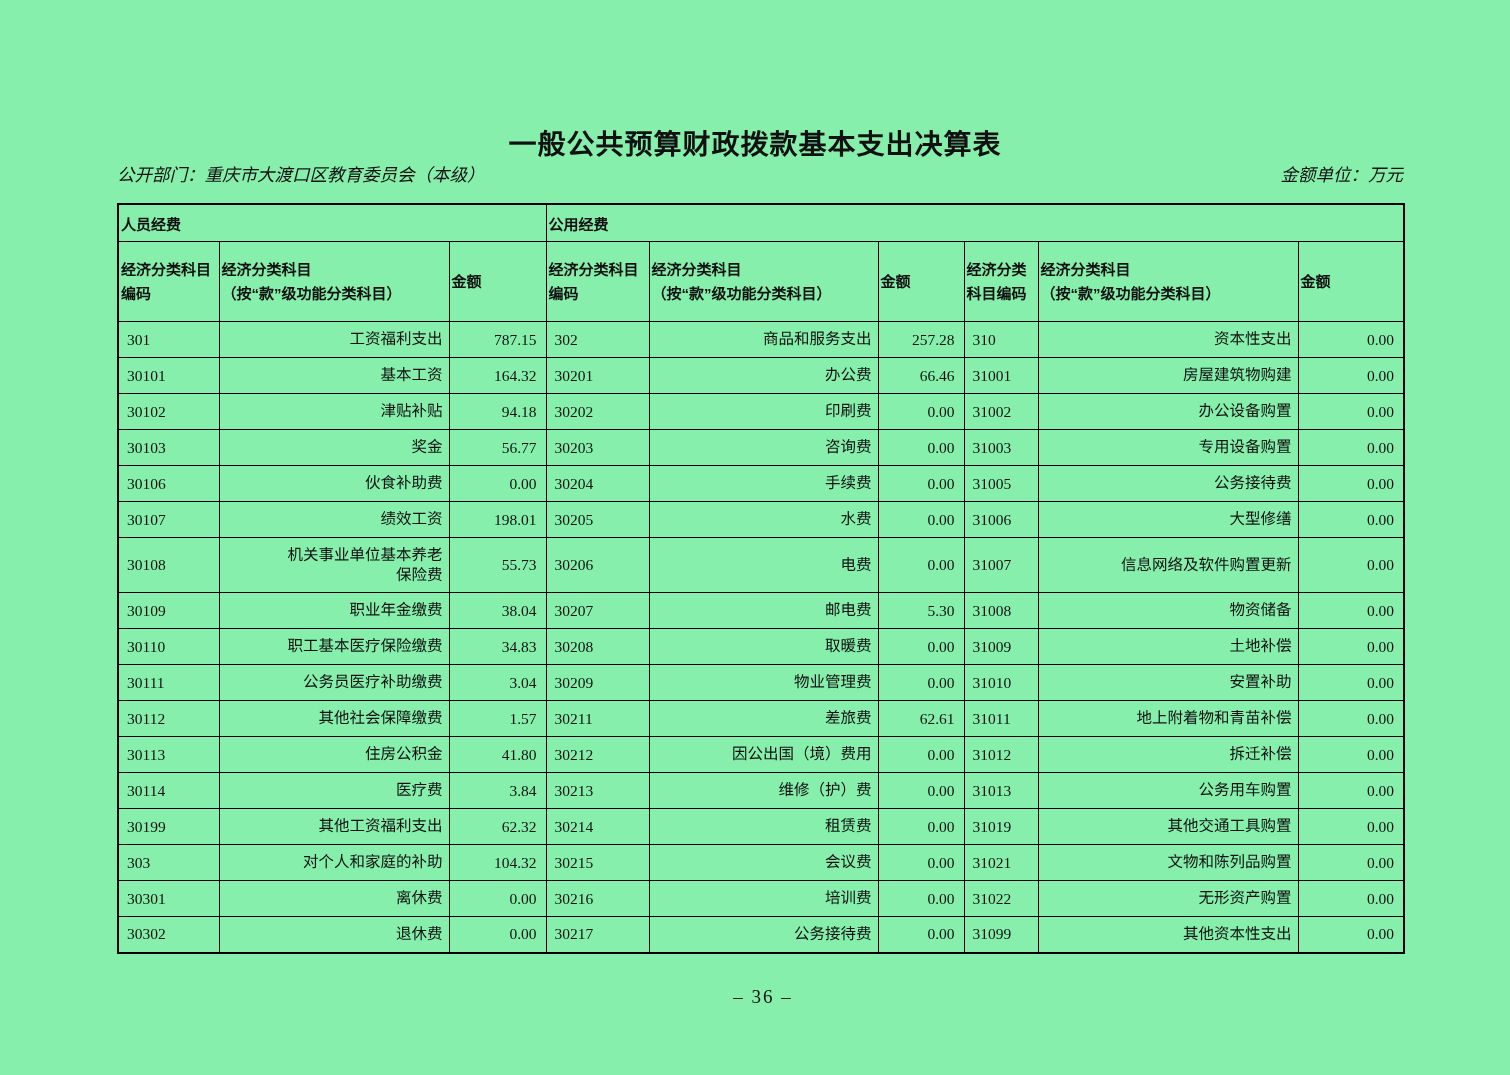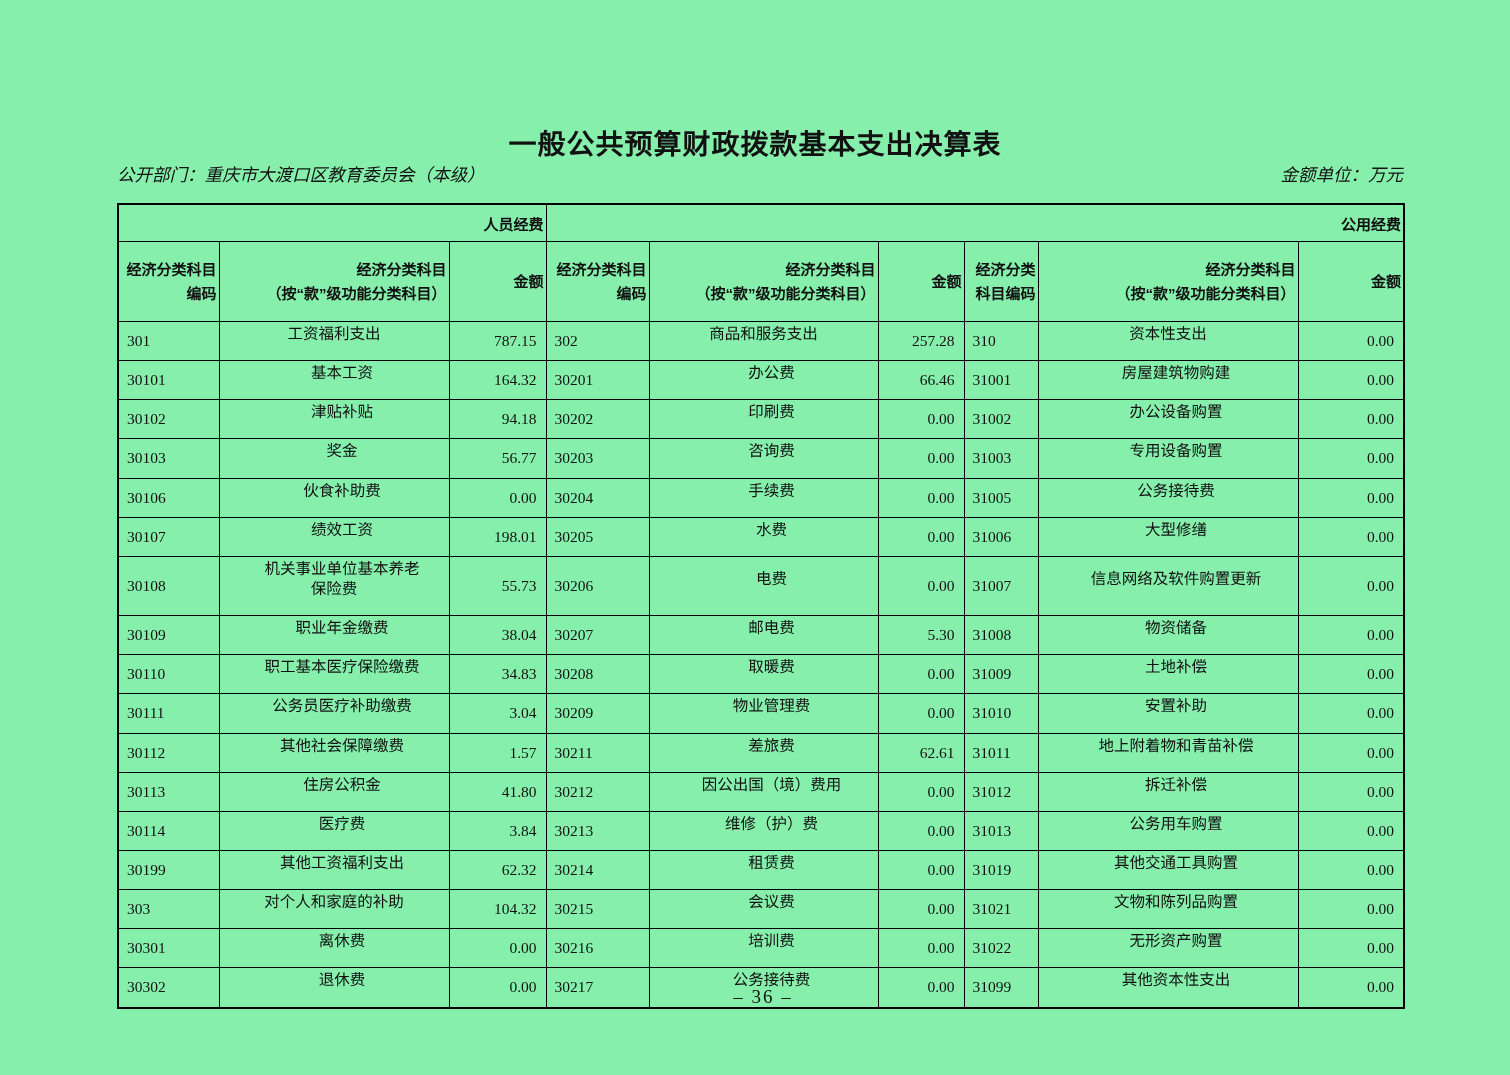--- a/index.html
+++ b/index.html
@@ -51,38 +51,38 @@
     border: 2px solid #000;
   }
   table.budget th, table.budget td {
     border: 1px solid #000;
     overflow: hidden;
     vertical-align: middle;
   }
   table.budget thead th {
     font-family: "Liberation Sans", "DejaVu Sans", sans-serif;
     font-weight: bold;
-    text-align: right;
+    text-align: left;
     font-size: 15px;
     padding: 2px 2px;
   }
   tr.group-row th { height: 32px; font-size: 16px; }
   tr.colhead-row th { height: 75px; line-height: 1.55; }
   th.code-th { padding: 0 14px; }
   th.code-th-narrow { padding: 0 9px; }
   tbody tr { height: 36px; }
   tbody tr.tall { height: 55px; }
   td.code-cell {
     text-align: left;
     padding: 1px 2px 1px 8px;
     font-size: 15.5px;
   }
   td.subject-cell {
-    text-align: center;
-    padding: 2px 6px 16px 6px;
+    text-align: right;
+    padding: 2px 6px 2px 6px;
     font-size: 15.5px;
     line-height: 1.3;
     white-space: pre-wrap;
   }
   td.subject-cell.child { text-indent: 16px; }
   td.amount-cell {
     text-align: right;
     padding: 1px 9px 1px 6px;
     font-size: 15.5px;
   }

